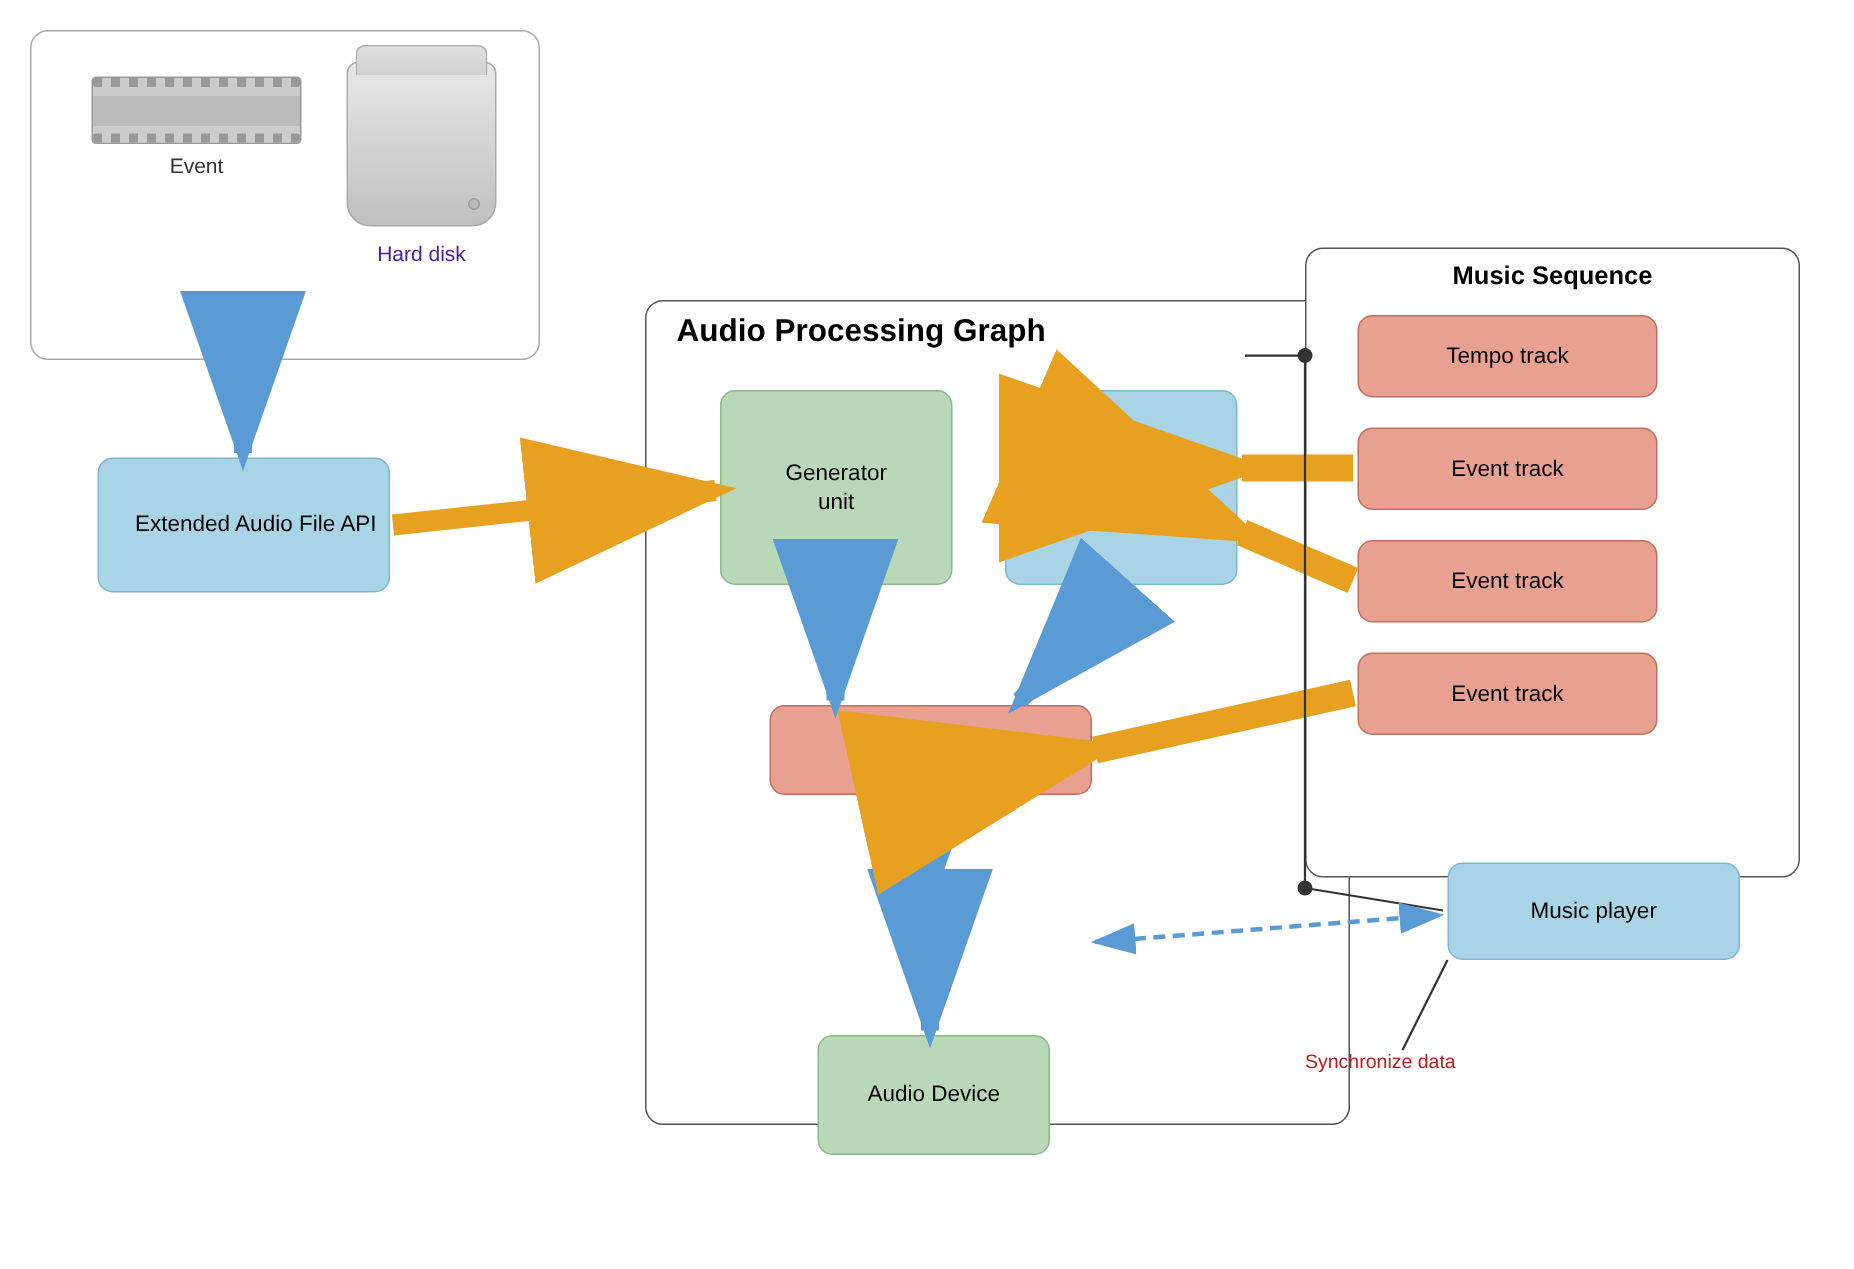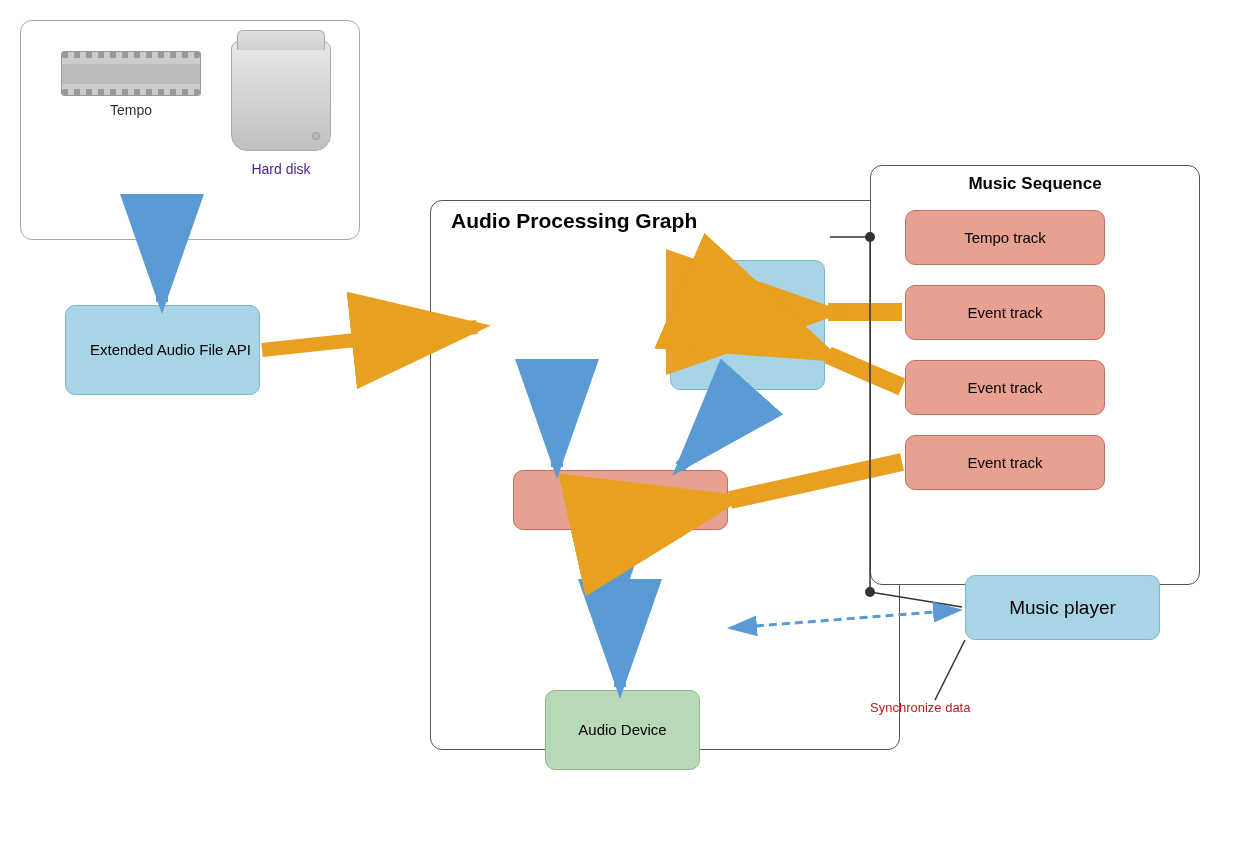--- a/index.html
+++ b/index.html
@@ -269,21 +269,21 @@
       top: 575px;
       width: 195px;
       height: 65px;
       border: 1.5px solid #7ab8d4;
       border-radius: 10px;
       background: #a8d4e6;
       position: absolute;
       display: flex;
       align-items: center;
       justify-content: center;
-      font-size: 19px;
+      font-size: 15px;
     }
 
     
     .arrows-svg {
       position: absolute;
       top: 0;
       left: 0;
       width: 1236px;
       height: 846px;
       pointer-events: none;
@@ -306,40 +306,43 @@
   <div class="storage-container">
 
     <div class="memory-chip">
       <div class="chip-body">
         <div class="chip-pins">
           <div class="chip-stripe"></div>
           <div class="chip-middle"></div>
           <div class="chip-stripe"></div>
         </div>
       </div>
-      <div class="memory-label">Tempo</div>
+      <div class="memory-label">Event</div>
     </div>
 
     <div class="hard-disk">
       <div class="disk-body">
         <div class="disk-top"></div>
         <div class="disk-light"></div>
       </div>
       <div class="disk-label">Hard disk</div>
     </div>
   </div>
 
   <div class="apg-container">
     <div class="apg-title">Audio Processing Graph</div>
   </div>
 
   <div class="ms-container">
     <div class="ms-title">Music Sequence</div>
   </div>
 
+  <div class="box green-box generator" style="position:absolute; left:480px; top:260px; width:155px; height:130px;">
+    <span>Generator<br>unit</span>
+  </div>
 
   <div class="box blue-box instrument" style="position:absolute; left:670px; top:260px; width:155px; height:130px;">
     <span>Instrument<br>unit</span>
   </div>
 
   <div class="box red-box mixer" style="position:absolute; left:513px; top:470px; width:215px; height:60px;">
     <span>3D mixer unit</span>
   </div>
 
 

